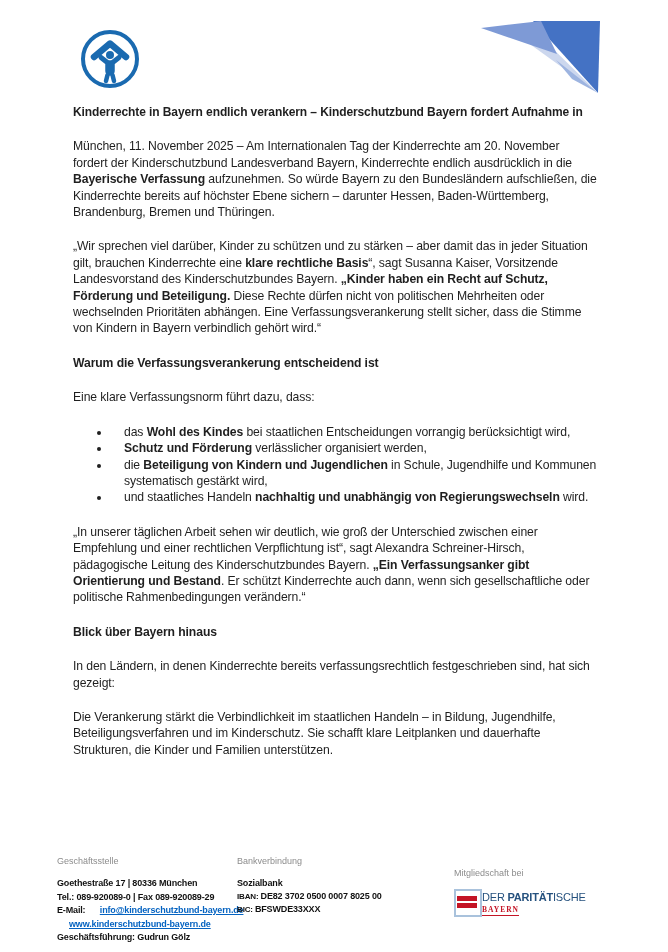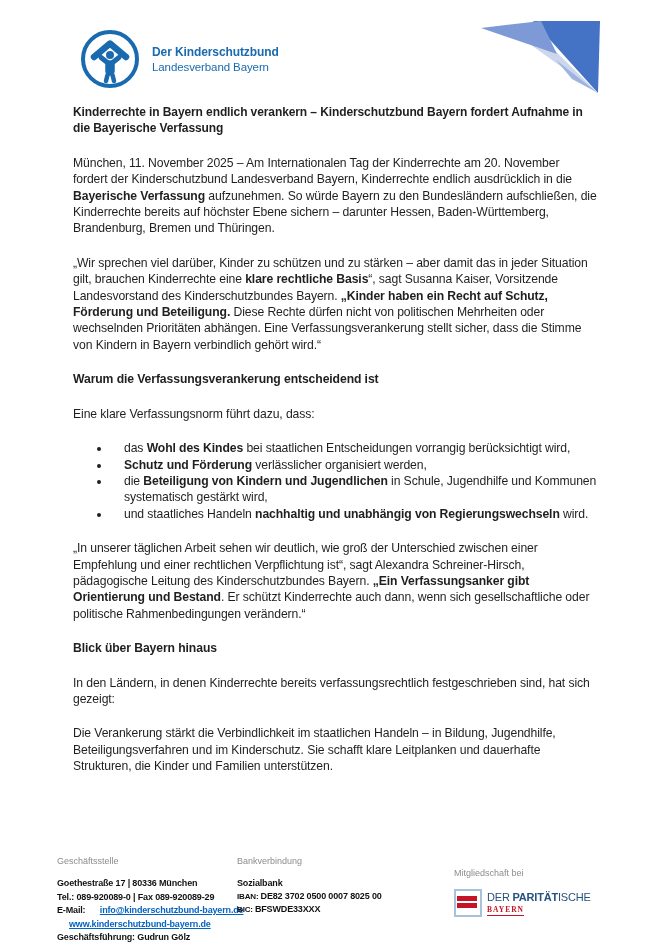--- a/index.html
+++ b/index.html
@@ -38,21 +38,21 @@
   
   .f-label{font-size:9px;color:var(--label_gray,#8c8c8c);letter-spacing:0;margin:0 0 11px 0;}
   .f-line{font-size:9px;line-height:13.6px;font-weight:bold;letter-spacing:-0.15px;color:#111;}
   .link{color:var(--link_blue,#0563c1);text-decoration:underline;font-weight:bold;cursor:pointer;margin-left:12px;}
   .f-office{position:absolute;left:57px;top:856px;}
   .f-bank{position:absolute;left:237px;top:856px;}
   .f-bank .f-line{line-height:13.2px;}
   .lbl-sm{font-size:8px;font-weight:bold;}
   .f-member{position:absolute;left:454px;top:868px;}
 
-  .pari{display:flex;align-items:flex-start;gap:5px;margin-top:9px;}
+  .pari{display:flex;align-items:flex-start;margin-top:9px;}
   .pari-square{position:relative;width:28px;height:28px;border:2px solid var(--pari_frame,#a9c2dc);box-sizing:border-box;background:#fff;flex:0 0 auto;}
   .pari-bar{position:absolute;left:1px;width:20px;height:5px;background:var(--pari_red,#c41425);}
   .pari-bar.b1{top:5px;}
   .pari-bar.b2{top:12px;}
   .pari-text{display:flex;flex-direction:column;margin-top:2px;}
   .pari-line1{font-size:11px;line-height:13px;color:var(--pari_navy,#25517e);letter-spacing:-0.2px;white-space:nowrap;}
   .pari-line1 .w-bold{font-weight:bold;}
   .pari-region{font-size:7.5px;line-height:9px;color:var(--pari_red,#c41425);letter-spacing:1px;border-bottom:1.5px solid var(--pari_red,#c41425);padding-bottom:1px;width:max-content;margin-top:1px;font-weight:bold;font-family:Liberation Serif, serif;}
 </style>
 </head>
@@ -64,37 +64,32 @@
     <svg class="ks-icon" viewBox="0 0 60 60" aria-hidden="true">
       <circle class="ks-ring" cx="30" cy="30" r="27"></circle>
       <path class="ks-stroke" d="M14 28 L30 14.5 L46 28" stroke-width="6.5" stroke-linecap="round" stroke-linejoin="round"></path>
       <circle class="ks-fill" cx="30" cy="26" r="4"></circle>
       <path class="ks-stroke" d="M21 28.5 L28 34" stroke-width="5" stroke-linecap="round"></path>
       <path class="ks-stroke" d="M39 28.5 L32 34" stroke-width="5" stroke-linecap="round"></path>
       <path class="ks-stroke" d="M30 36 L30 42" stroke-width="9.5" stroke-linecap="round"></path>
       <path class="ks-stroke" d="M27.5 46 L26 52" stroke-width="4.5" stroke-linecap="round"></path>
       <path class="ks-stroke" d="M32.5 46 L34 52" stroke-width="4.5" stroke-linecap="round"></path>
     </svg>
-    <div class="logo-text">
-      <div class="org-name">Der Kinderschutzbund</div>
-      <div class="org-sub">Landesverband Bayern</div>
-    </div>
   </div>
 
   <svg class="corner" viewBox="0 0 130 80" aria-hidden="true">
     <polygon class="c1" points="61,6 128,6 126,78"></polygon>
     <polygon class="c3" points="55,27 70,23 126,78 98,58"></polygon>
     <polygon class="c4" points="84,45 126,78 100,64"></polygon>
     <polygon class="c2" points="9,13 69,6 85,39"></polygon>
   </svg>
 
   <div class="content">
     <h1 class="doc-title">
       <span>Kinderrechte in Bayern endlich verankern – Kinderschutzbund Bayern fordert Aufnahme in</span>
-      <span>die Bayerische Verfassung</span>
     </h1>
 
     <p class="para"><span>München, 11. November 2025 – Am Internationalen Tag der Kinderrechte am 20. November fordert der Kinderschutzbund Landesverband Bayern, Kinderrechte endlich ausdrücklich in die </span><span class="b">Bayerische Verfassung</span><span> aufzunehmen. So würde Bayern zu den Bundesländern aufschließen, die Kinderrechte bereits auf höchster Ebene sichern – darunter Hessen, Baden-Württemberg, Brandenburg, Bremen und Thüringen.</span></p>
 
     <p class="para"><span>„Wir sprechen viel darüber, Kinder zu schützen und zu stärken – aber damit das in jeder Situation gilt, brauchen Kinderrechte eine </span><span class="b">klare rechtliche Basis</span><span>“, sagt Susanna Kaiser, Vorsitzende Landesvorstand des Kinderschutzbundes Bayern. </span><span class="b">„Kinder haben ein Recht auf Schutz, Förderung und Beteiligung.</span><span> Diese Rechte dürfen nicht von politischen Mehrheiten oder wechselnden Prioritäten abhängen. Eine Verfassungsverankerung stellt sicher, dass die Stimme von Kindern in Bayern verbindlich gehört wird.“</span></p>
 
     <h2 class="subhead">Warum die Verfassungsverankerung entscheidend ist</h2>
 
     <p class="para">Eine klare Verfassungsnorm führt dazu, dass:</p>
 

